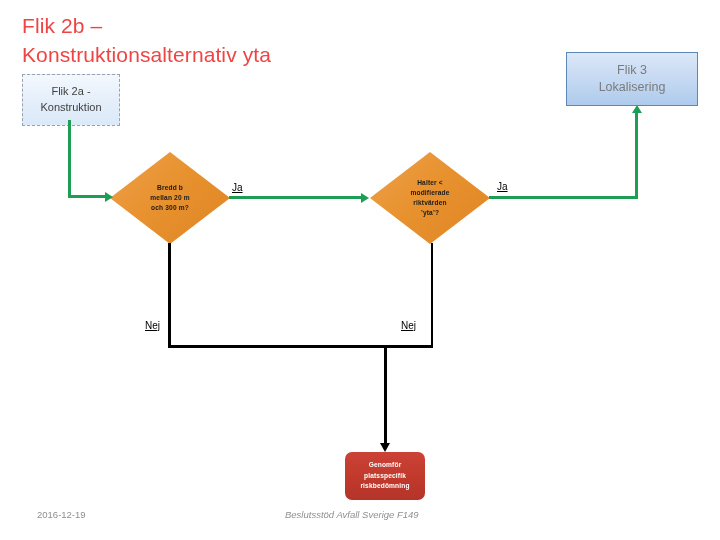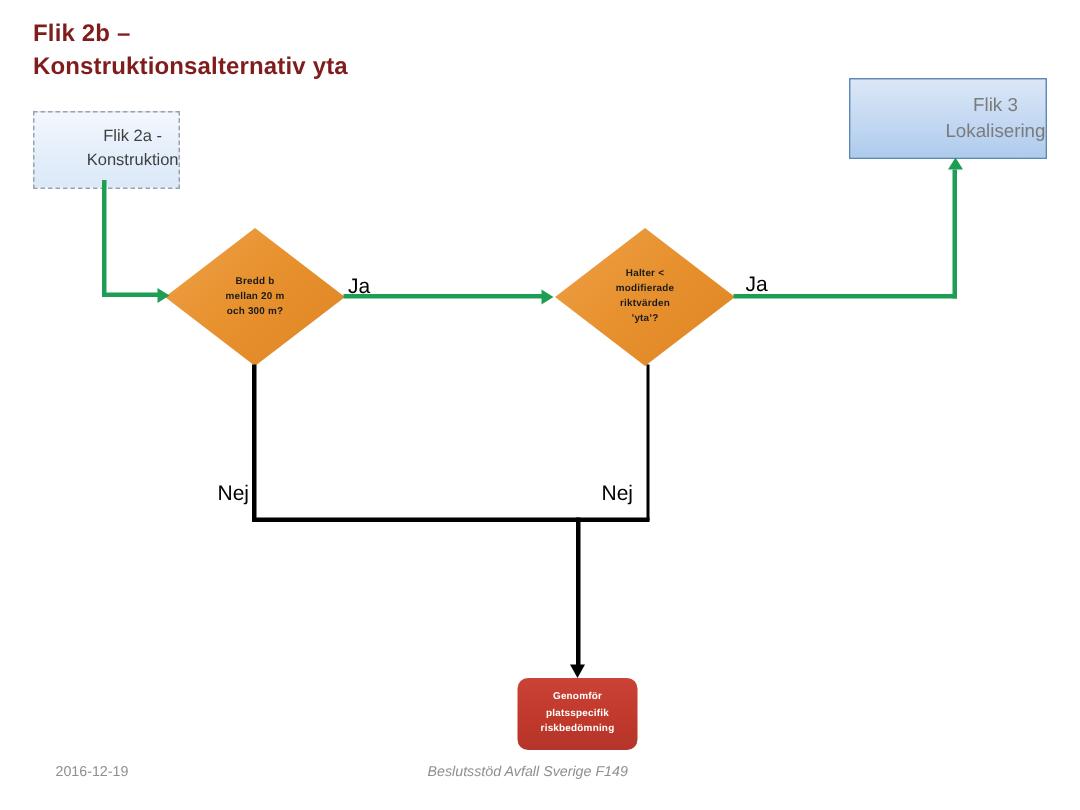--- a/index.html
+++ b/index.html
@@ -17,35 +17,35 @@
     background: #ffffff;
     overflow: hidden;
   }
 
   
   #title {
     position: absolute;
     left: 22px;
     top: 12px;
     width: 430px;
-    font-size: 16px;
-    font-weight: bold;
+    font-size: 21px;
+    font-weight: normal;
     line-height: 1.38;
-    color: #7f1d1d;
+    color: #ef4444;
     letter-spacing: 0.1px;
   }
   #title .line { display: block; white-space: pre; }
 
   
   .node-rect {
     position: absolute;
     box-sizing: border-box;
     display: flex;
     align-items: center;
-    justify-content: flex-end;
+    justify-content: center;
     text-align: center;
   }
   #flik2a {
     left: 22px;
     top: 74px;
     width: 98px;
     height: 52px;
     border: 1px dashed #9aa3ad;
     background: linear-gradient(to bottom, #f3f8fd 0%, #e4eefa 55%, #dbe9f8 100%);
     color: #3f3f3f;
@@ -140,23 +140,24 @@
   }
   .arrow-down-black {
     border-left: 5px solid transparent;
     border-right: 5px solid transparent;
     border-top: 9px solid #000000;
   }
 
   
   .edge-label {
     position: absolute;
-    font-size: 14px;
+    font-size: 10px;
     color: #000000;
     white-space: nowrap;
+    text-decoration: underline;
   }
   #lbl-ja1 { left: 232px; top: 182px; }
   #lbl-ja2 { left: 497px; top: 181px; }
   #lbl-nej1 { left: 145px; top: 320px; }
   #lbl-nej2 { left: 401px; top: 320px; }
 
   
   .footer-text {
     position: absolute;
     font-size: 9.5px;

